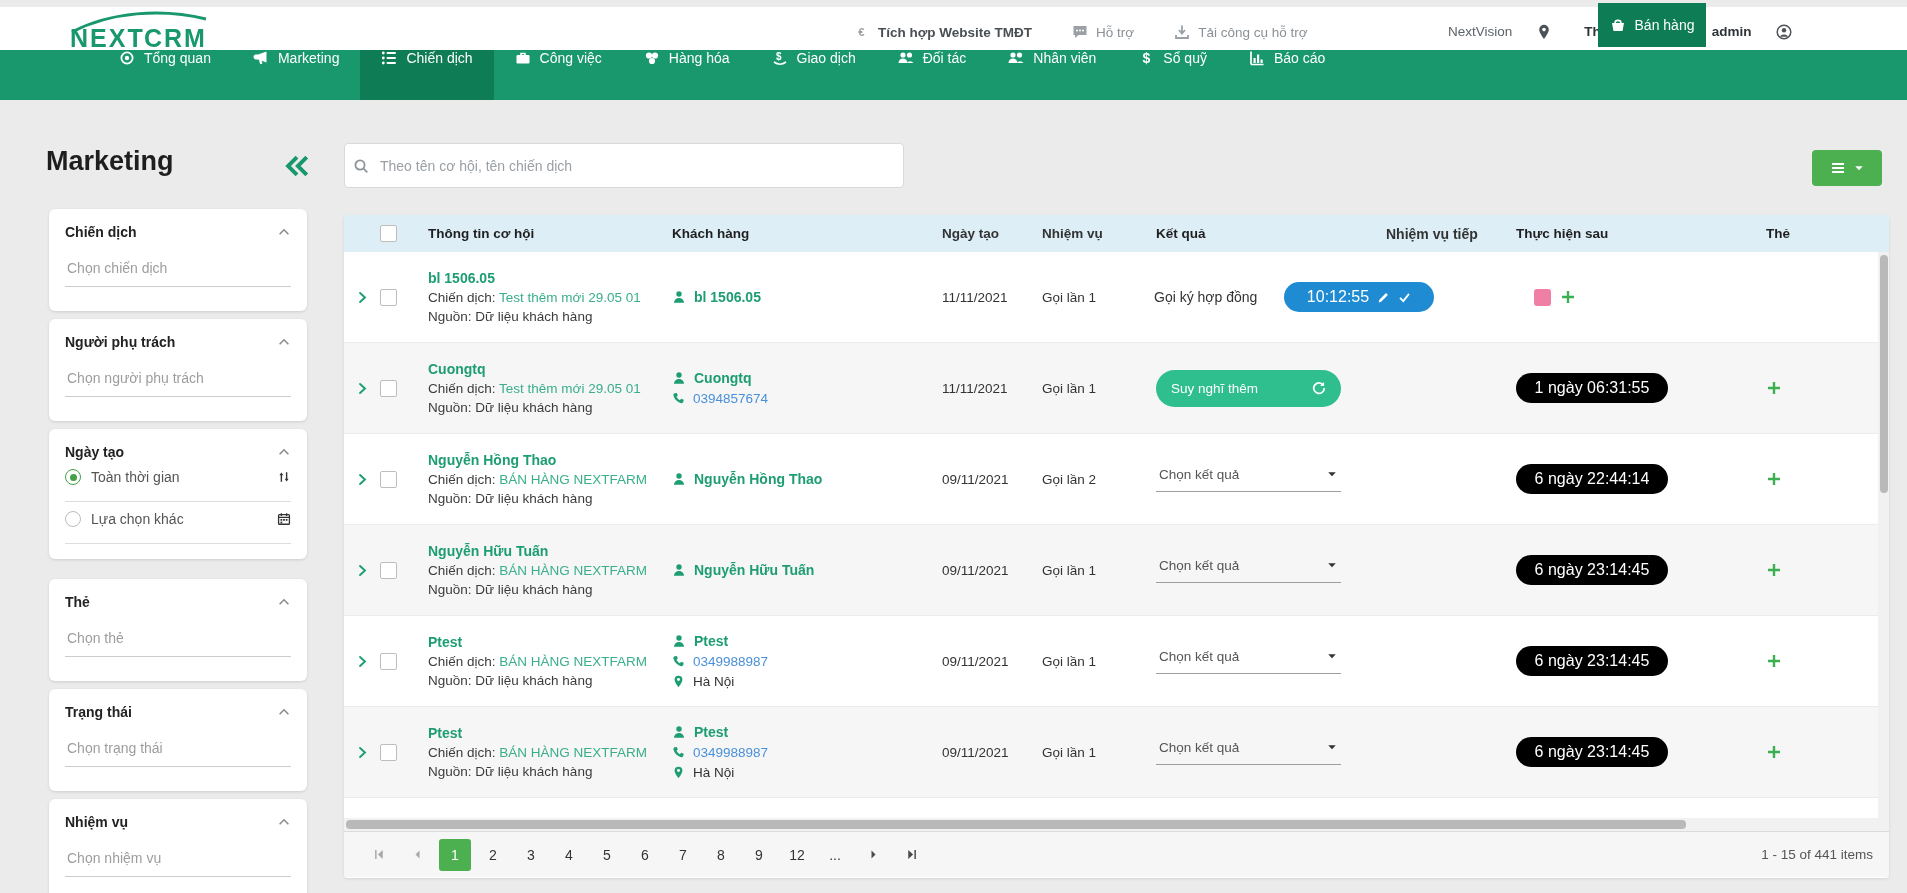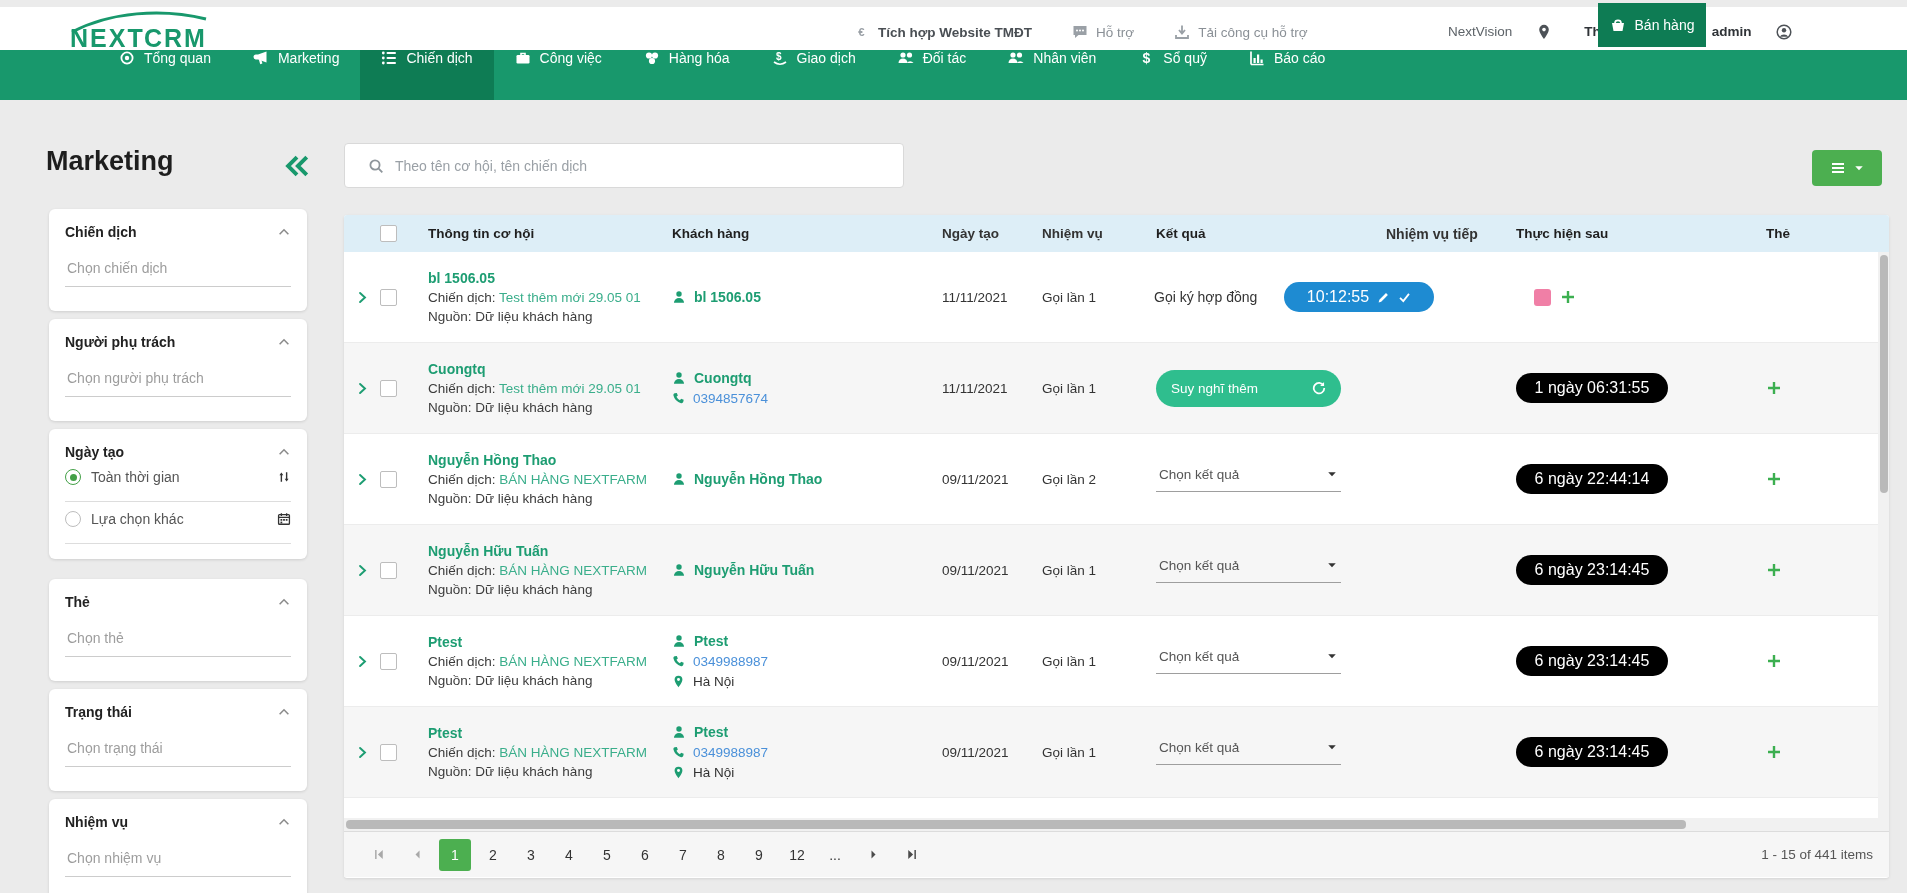--- a/index.html
+++ b/index.html
@@ -45,21 +45,21 @@
   .fcard input::placeholder { color:#9d9d9d; }
   .radio-row { display:flex; align-items:center; gap:10px; padding:9px 0 16px; border-bottom:1px solid #ddd; cursor:pointer; }
   .radio-row:first-of-type { margin-top:8px; }
   .radio { width:16px; height:16px; border-radius:50%; border:1.5px solid #bdbdbd; background:#fff; position:relative; flex:none; }
   .radio.on { border-color:#43a047; }
   .radio.on::after { content:""; position:absolute; left:3.5px; top:3.5px; width:7px; height:7px; border-radius:50%; background:#43a047; }
   .radio-label { flex:1; font-size:14px; color:#555; }
   .radio-row .ic { color:#333; }
 
   
-  .search { position:absolute; left:344px; top:143px; width:560px; height:45px; background:#fff; border:1px solid #d9d9d9; border-radius:4px; display:flex; align-items:center; gap:11px; padding:0 23px; }
+  .search { position:absolute; left:344px; top:143px; width:560px; height:45px; background:#fff; border:1px solid #d9d9d9; border-radius:4px; display:flex; align-items:center; gap:11px; padding:0 8px; }
   .search .ic { color:#8e959b; }
   .search input { flex:1; border:none; outline:none; font-size:14px; color:#333; font-family:inherit; }
   .search input::placeholder { color:#9aa0a6; }
   .menu-btn { position:absolute; left:1812px; top:150px; width:70px; height:36px; background:#4caf50; border-radius:4px; display:flex; align-items:center; justify-content:center; gap:7px; color:#fff; cursor:pointer; }
 
   
   .grid { position:absolute; left:344px; top:215px; width:1545px; height:663px; background:#fff; border-radius:3px; box-shadow:0 1px 3px rgba(0,0,0,.1); overflow:hidden; }
   .ghead { height:37px; background:#ddeef7; display:flex; align-items:center; font-size:13.5px; font-weight:bold; color:#1f1f1f; }
   .gbody { position:relative; height:566px; overflow:hidden; }
   .grow { display:flex; height:91px; border-bottom:1px solid #ececec; background:#fff; align-items:stretch; }

